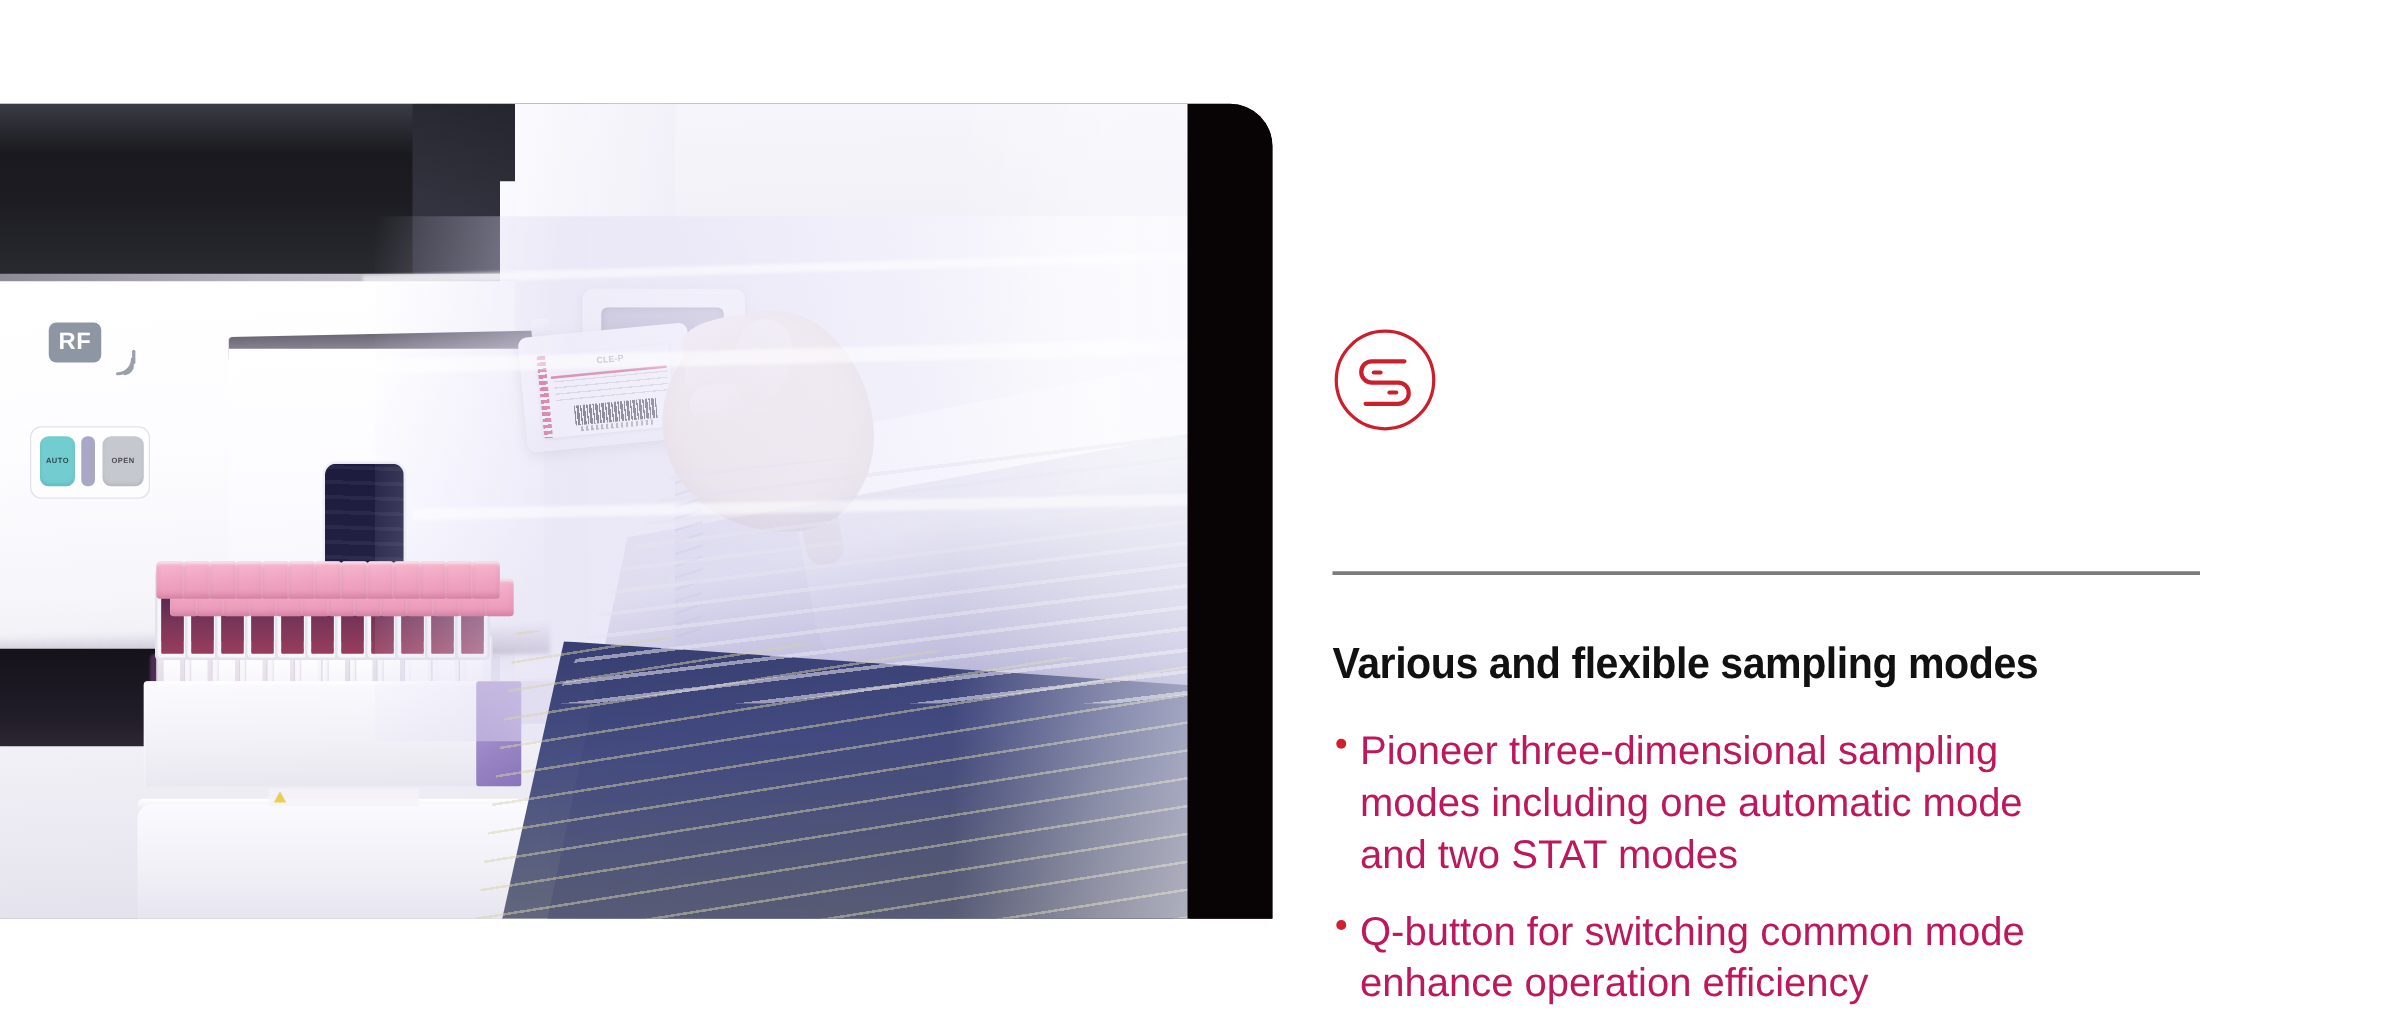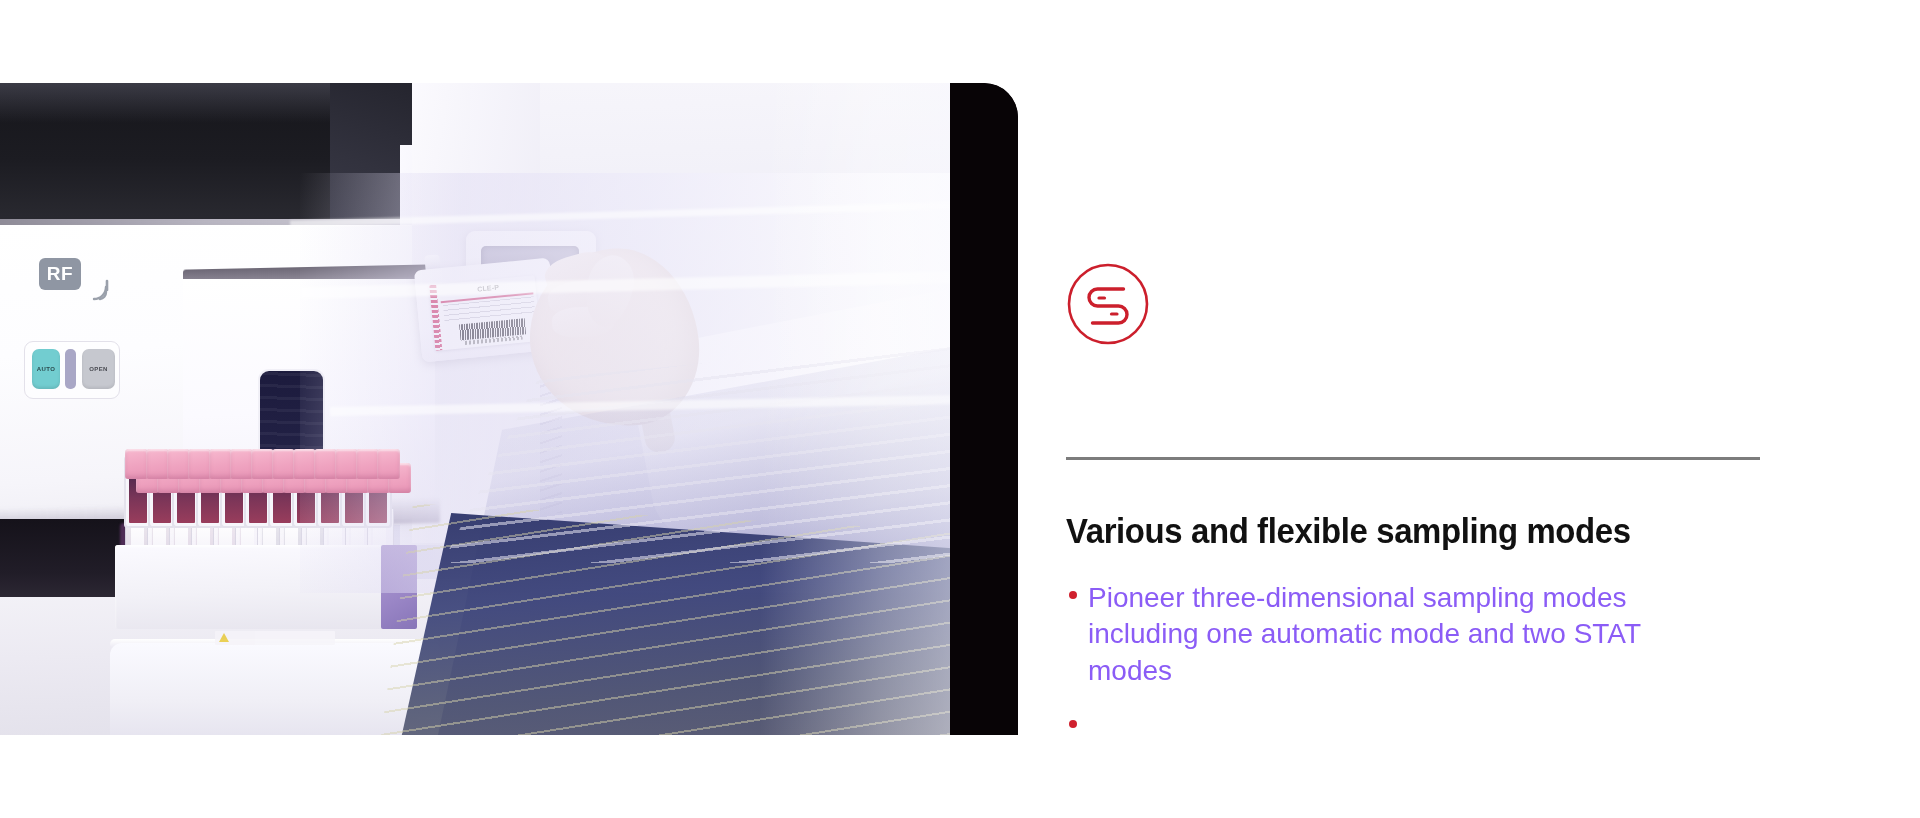--- a/index.html
+++ b/index.html
@@ -427,21 +427,21 @@
     font-family:"Liberation Sans","DejaVu Sans",sans-serif;
     font-weight:700;font-size:35px;line-height:1.12;
     color:#111111;letter-spacing:-0.4px;
     transform:scaleX(.94);transform-origin:left center;
     white-space:nowrap;
   }
 
   .bullets{position:absolute;left:0px;top:580px;width:700px;}
   .bullet{
     position:relative;padding-left:22px;margin-bottom:20px;
-    font-size:28px;line-height:1.30;color:#8b5cf6;
+    font-size:32px;line-height:1.30;color:#be185d;
     font-family:"Liberation Sans","DejaVu Sans",sans-serif;
     max-width:560px;
   }
   .bullet .dot{
     position:absolute;left:3px;top:11px;width:8px;height:8px;border-radius:50%;
     background:#d0202e;
   }
 </style>
 </head>
 <body>
@@ -634,18 +634,19 @@
 
     <div class="headline">Various and flexible sampling modes</div>
 
     <div class="bullets">
       <div class="bullet">
         <span class="dot"></span>
         <span>Pioneer three-dimensional sampling modes including one automatic mode and two STAT modes</span>
       </div>
       <div class="bullet">
         <span class="dot"></span>
+        <span>Q-button for switching common mode enhance operation efficiency</span>
       </div>
     </div>
 
   </div>
 
 </div>
 
 </body></html>

